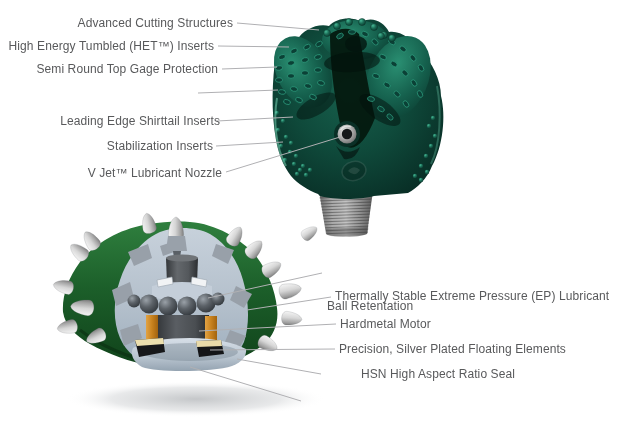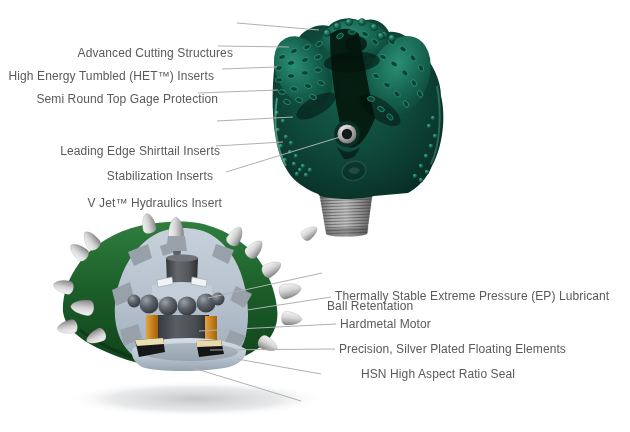--- a/index.html
+++ b/index.html
@@ -5,21 +5,21 @@
   html,body{margin:0;padding:0;background:#ffffff;}
   .canvas{
     position:relative;width:630px;height:432px;background:#ffffff;
     font-family:"Liberation Sans",sans-serif;overflow:hidden;
   }
   svg.scene{position:absolute;left:0;top:0;width:630px;height:432px;}
   .callout{
     position:absolute;font-size:12px;line-height:14px;color:#58595b;
     white-space:nowrap;letter-spacing:0.1px;
   }
-  .callout.r{text-align:center;margin-top:30px;}
+  .callout.r{text-align:center;}
 </style>
 </head>
 <body>
 
 <div class="canvas">
 
   <svg class="scene" viewBox="0 0 630 432">
     <defs>
       <radialGradient id="bitBody" cx="45%" cy="40%" r="75%">
         <stop offset="0" stop-color="#17604d"></stop>
@@ -357,20 +357,20 @@
       <line x1="237" y1="359" x2="321" y2="374"></line>
       <line x1="190" y1="367" x2="301" y2="401"></line>
     </g>
   </svg>
 
   <div class="callout r" style="right:397px;top:16px;">Advanced Cutting Structures</div>
   <div class="callout r" style="right:412px;top:62px;">Semi Round Top Gage Protection</div>
   <div class="callout r" style="right:416px;top:39px;">High Energy Tumbled (HET™) Inserts</div>
   <div class="callout r" style="right:410px;top:114px;">Leading Edge Shirttail Inserts</div>
   <div class="callout r" style="right:417px;top:139px;">Stabilization Inserts</div>
-  <div class="callout r" style="right:408px;top:166px;">V Jet™ Hydraulics Insert</div>
+  <div class="callout r" style="right:408px;top:166px;">V Jet™ Lubricant Nozzle</div>
 
   <div class="callout" style="left:327px;top:279px;margin-top:20px;">Ball Retentation</div>
   <div class="callout" style="left:335px;top:289px;">Thermally Stable Extreme Pressure (EP) Lubricant</div>
   <div class="callout" style="left:340px;top:317px;">Hardmetal Motor</div>
   <div class="callout" style="left:339px;top:342px;">Precision, Silver Plated Floating Elements</div>
   <div class="callout" style="left:325px;top:367px;margin-left:36px;">HSN High Aspect Ratio Seal</div>
 </div>
 
 </body></html>

